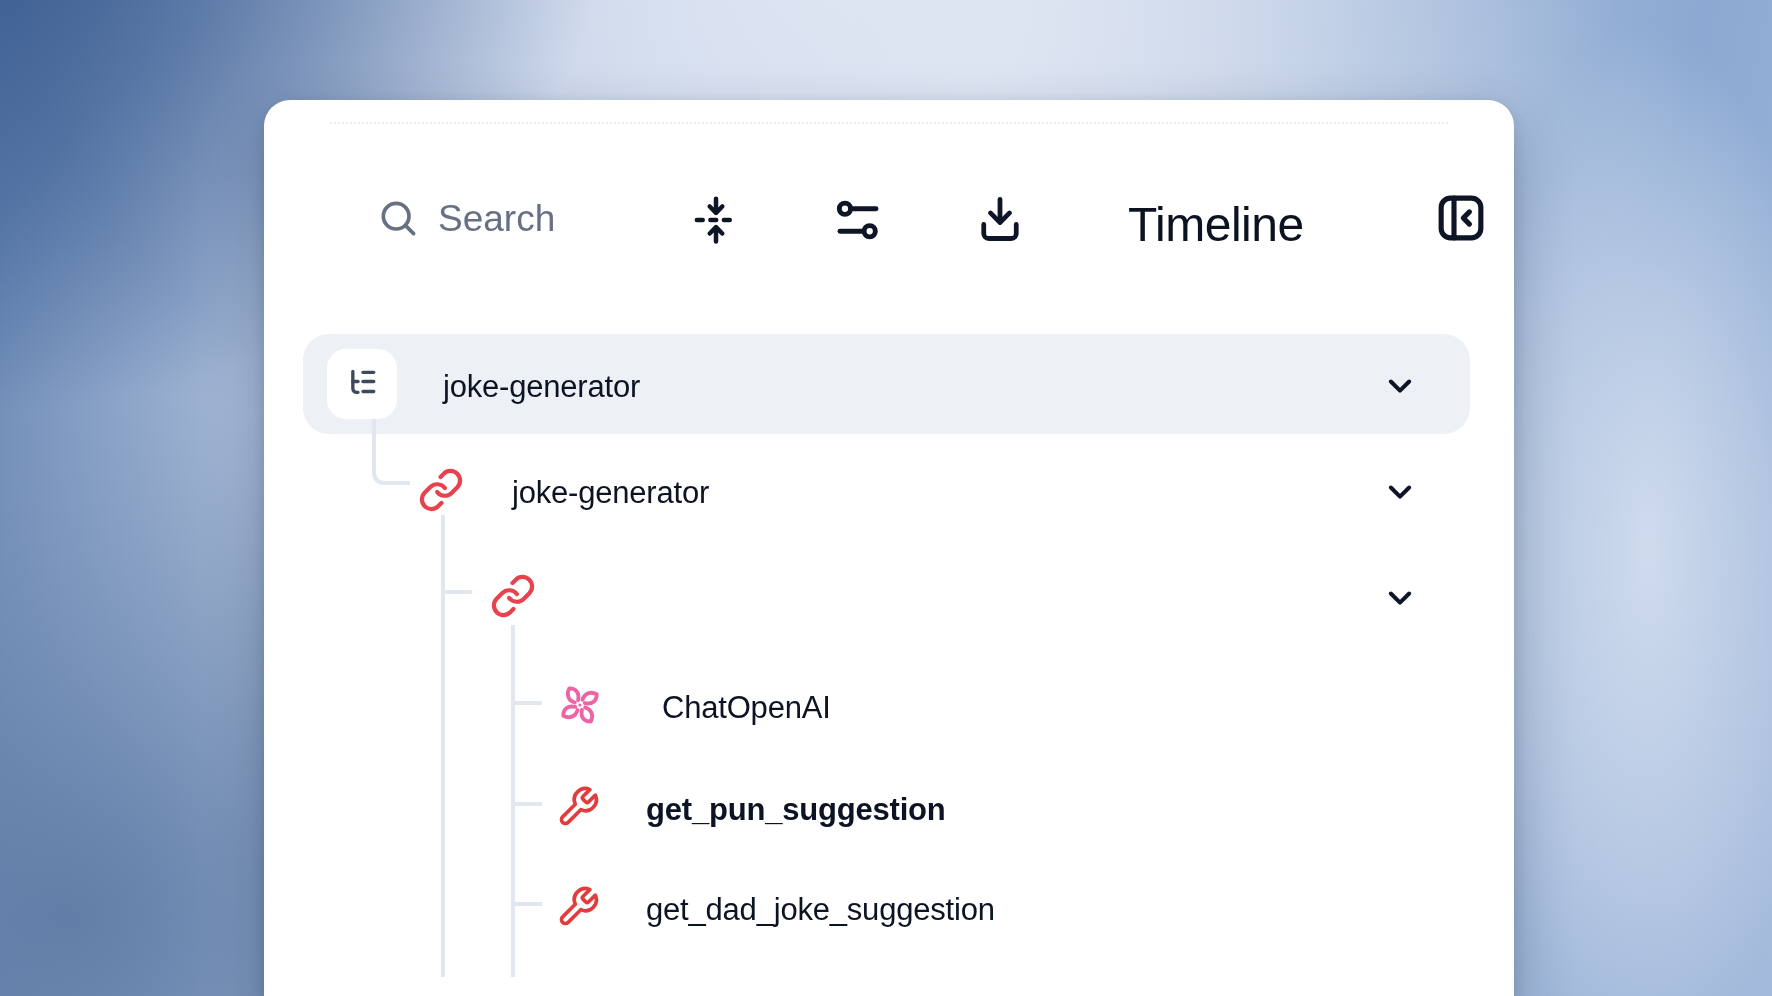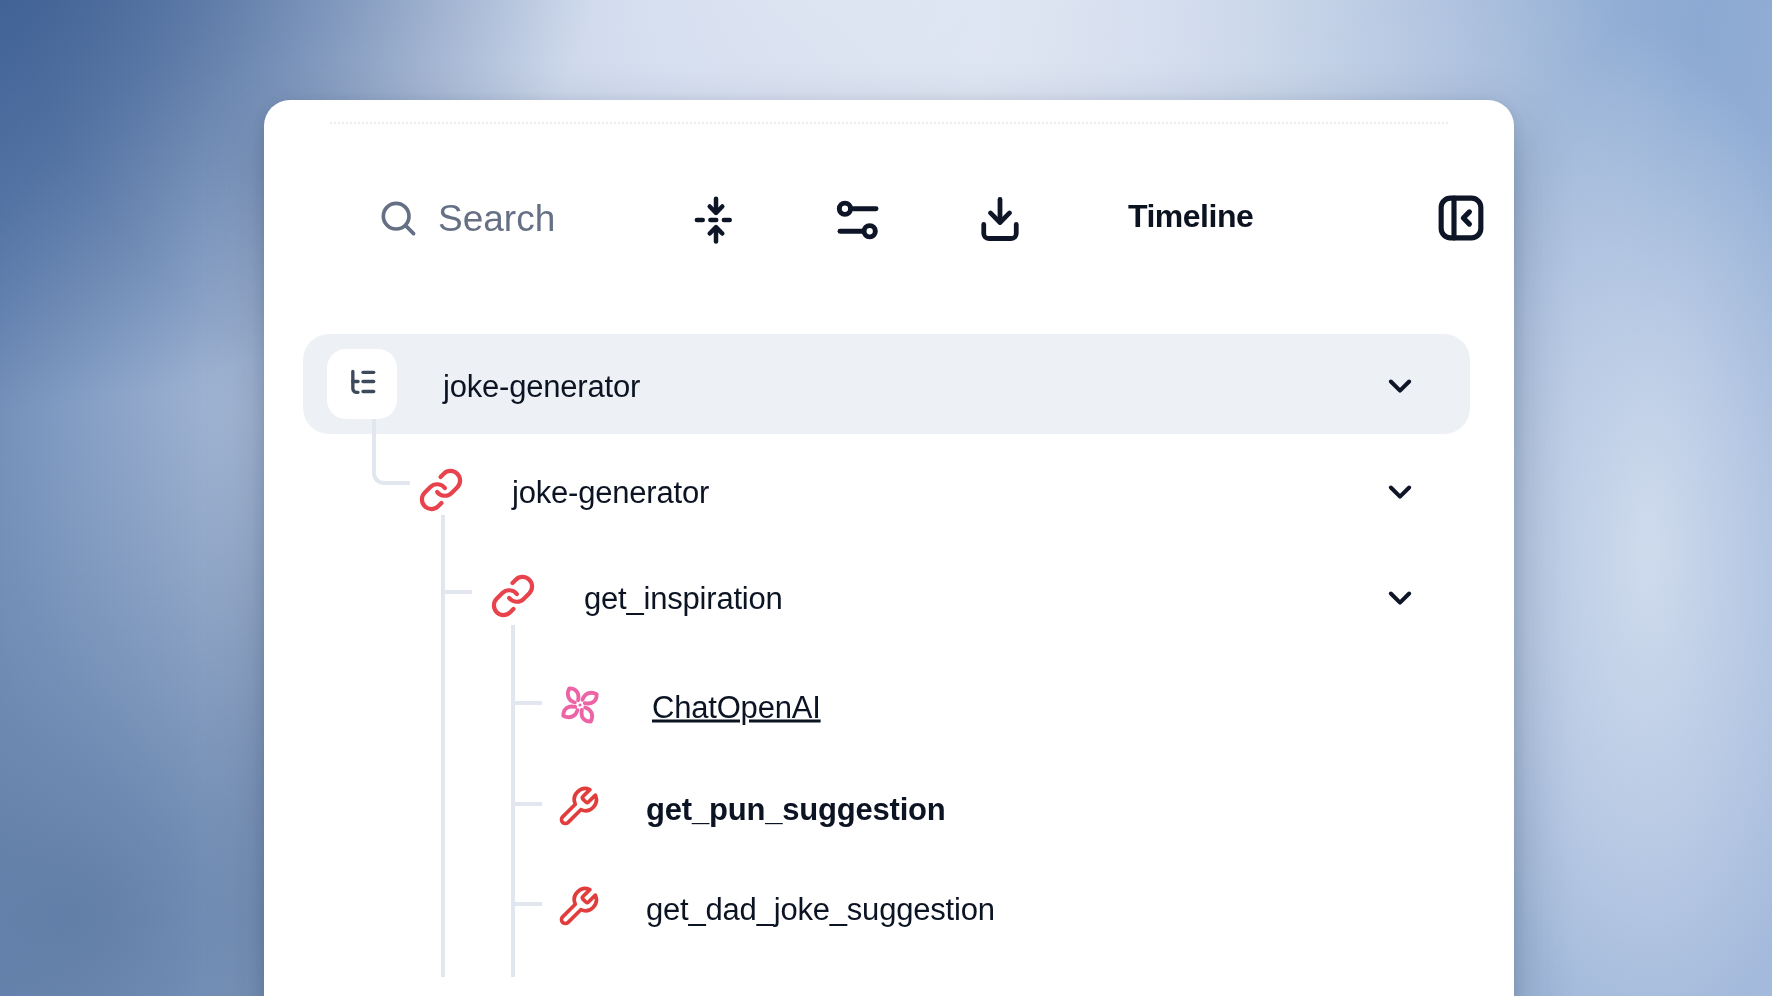--- a/index.html
+++ b/index.html
@@ -25,21 +25,21 @@
   }
   
   .toolbar-item{position:absolute;display:flex;align-items:center;background:none;border:none;padding:0;cursor:pointer;}
   .search-group{left:112px;top:96px;gap:18px;}
   .search-label{font-size:37px;color:#667085;line-height:1;}
   .icon-btn{justify-content:center;}
   .btn-collapse{left:425px;top:93px;}
   .btn-sliders{left:567px;top:93px;}
   .btn-download{left:710px;top:93px;}
   .timeline-label{
-    position:absolute;left:864px;top:99px;font-size:32px;font-weight:700;
+    position:absolute;left:864px;top:99px;font-size:48px;font-weight:400;
     color:#0b1220;letter-spacing:-.5px;line-height:1.1;
   }
   .btn-panel{left:1169px;top:90px;}
   
   .row-highlight{
     position:absolute;left:39px;top:234px;width:1167px;height:100px;
     background:#edf1f6;border-radius:26px;
   }
   .root-badge{
     position:absolute;left:63px;top:249px;width:70px;height:70px;
@@ -166,38 +166,37 @@
       </svg>
   </span>
 
   <div class="row-hit" style="top:448px;"></div>
   <span class="tree-icon" style="left:249px;top:496px;">
     <svg width="46" height="46" viewBox="0 0 24 24" fill="none" stroke="#e8434d" stroke-width="2.2" stroke-linecap="round" stroke-linejoin="round">
       <path d="M10 13a5 5 0 0 0 7.54.54l3-3a5 5 0 0 0-7.07-7.07l-1.72 1.71"></path>
       <path d="M14 11a5 5 0 0 0-7.54-.54l-3 3a5 5 0 0 0 7.07 7.07l1.71-1.71"></path>
     </svg>
   </span>
-  <div class="tree-label" style="left:320px;top:498px;">get_inspiration</div>
   <span class="chev" style="top:498px;">
     <svg width="40" height="40" viewBox="0 0 24 24" fill="none" stroke="#0d1526" stroke-width="2.4" stroke-linecap="round" stroke-linejoin="round">
         <polyline points="6.5,9.3 12,14.8 17.5,9.3"></polyline>
       </svg>
   </span>
 
   <div class="row-hit" style="top:556px;"></div>
   <span class="tree-icon" style="left:316px;top:605px;">
     <svg width="46" height="46" viewBox="0 0 24 24" fill="none" stroke="#ed64a6" stroke-width="2" stroke-linecap="round" stroke-linejoin="round">
       <path d="M11 9.5 C 11.8 5.8, 10 3.2, 6.4 3.3 C 4.7 6.5, 5.9 9.7, 9.3 10.7"></path>
       <path d="M11 9.5 C 11.8 5.8, 10 3.2, 6.4 3.3 C 4.7 6.5, 5.9 9.7, 9.3 10.7" transform="rotate(90 12 12)"></path>
       <path d="M11 9.5 C 11.8 5.8, 10 3.2, 6.4 3.3 C 4.7 6.5, 5.9 9.7, 9.3 10.7" transform="rotate(180 12 12)"></path>
       <path d="M11 9.5 C 11.8 5.8, 10 3.2, 6.4 3.3 C 4.7 6.5, 5.9 9.7, 9.3 10.7" transform="rotate(270 12 12)"></path>
       <circle cx="12" cy="12" r="0.8" fill="#ed64a6" stroke="none"></circle>
     </svg>
   </span>
-  <div class="tree-label" style="left:388px;top:607px;text-decoration:underline;">ChatOpenAI</div>
+  <div class="tree-label" style="left:398px;top:607px;">ChatOpenAI</div>
 
   <div class="row-hit" style="top:658px;"></div>
   <span class="tree-icon" style="left:314px;top:707px;">
     <svg width="44" height="44" viewBox="0 0 24 24" fill="none" stroke="#e23d3d" stroke-width="2" stroke-linecap="round" stroke-linejoin="round">
       <path d="M14.7 6.3a1 1 0 0 0 0 1.4l1.6 1.6a1 1 0 0 0 1.4 0l3.77-3.77a6 6 0 0 1-7.94 7.94l-6.91 6.91a2.12 2.12 0 0 1-3-3l6.91-6.91a6 6 0 0 1 7.94-7.94l-3.76 3.76z"></path>
     </svg>
   </span>
   <div class="tree-label" style="left:382px;top:709px;font-weight:bold;">get_pun_suggestion</div>
 
   <div class="row-hit" style="top:758px;"></div>

